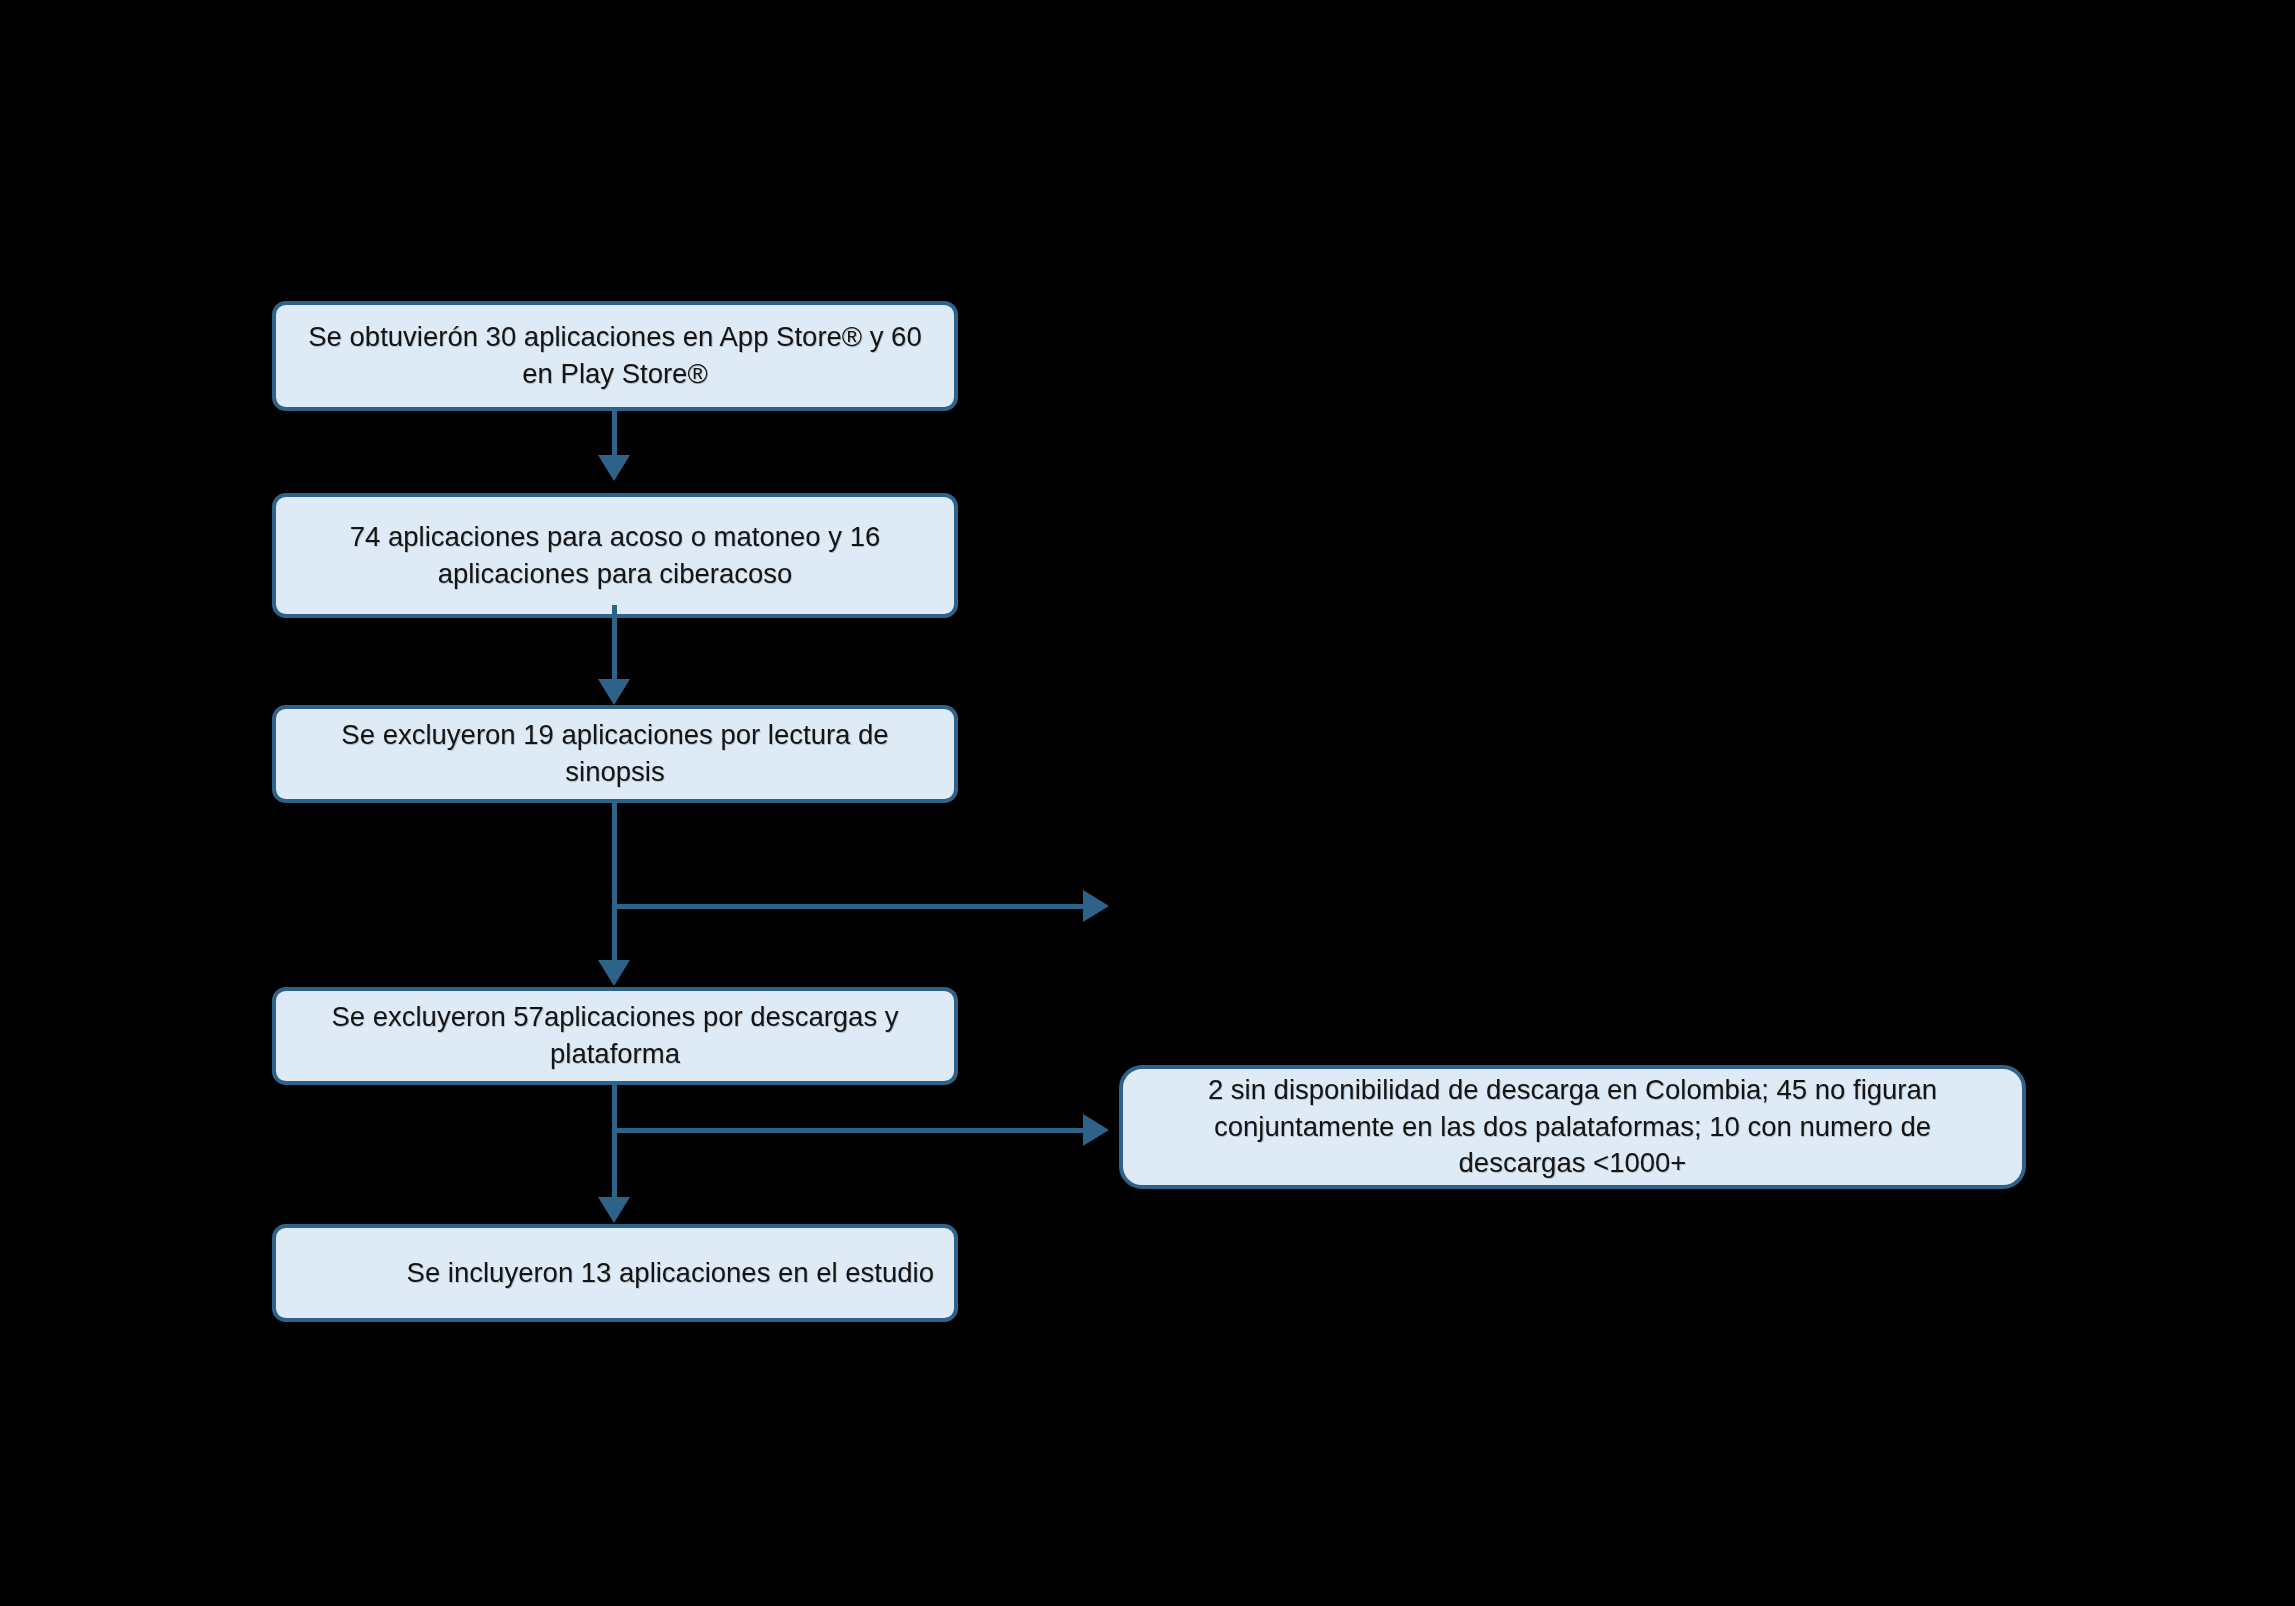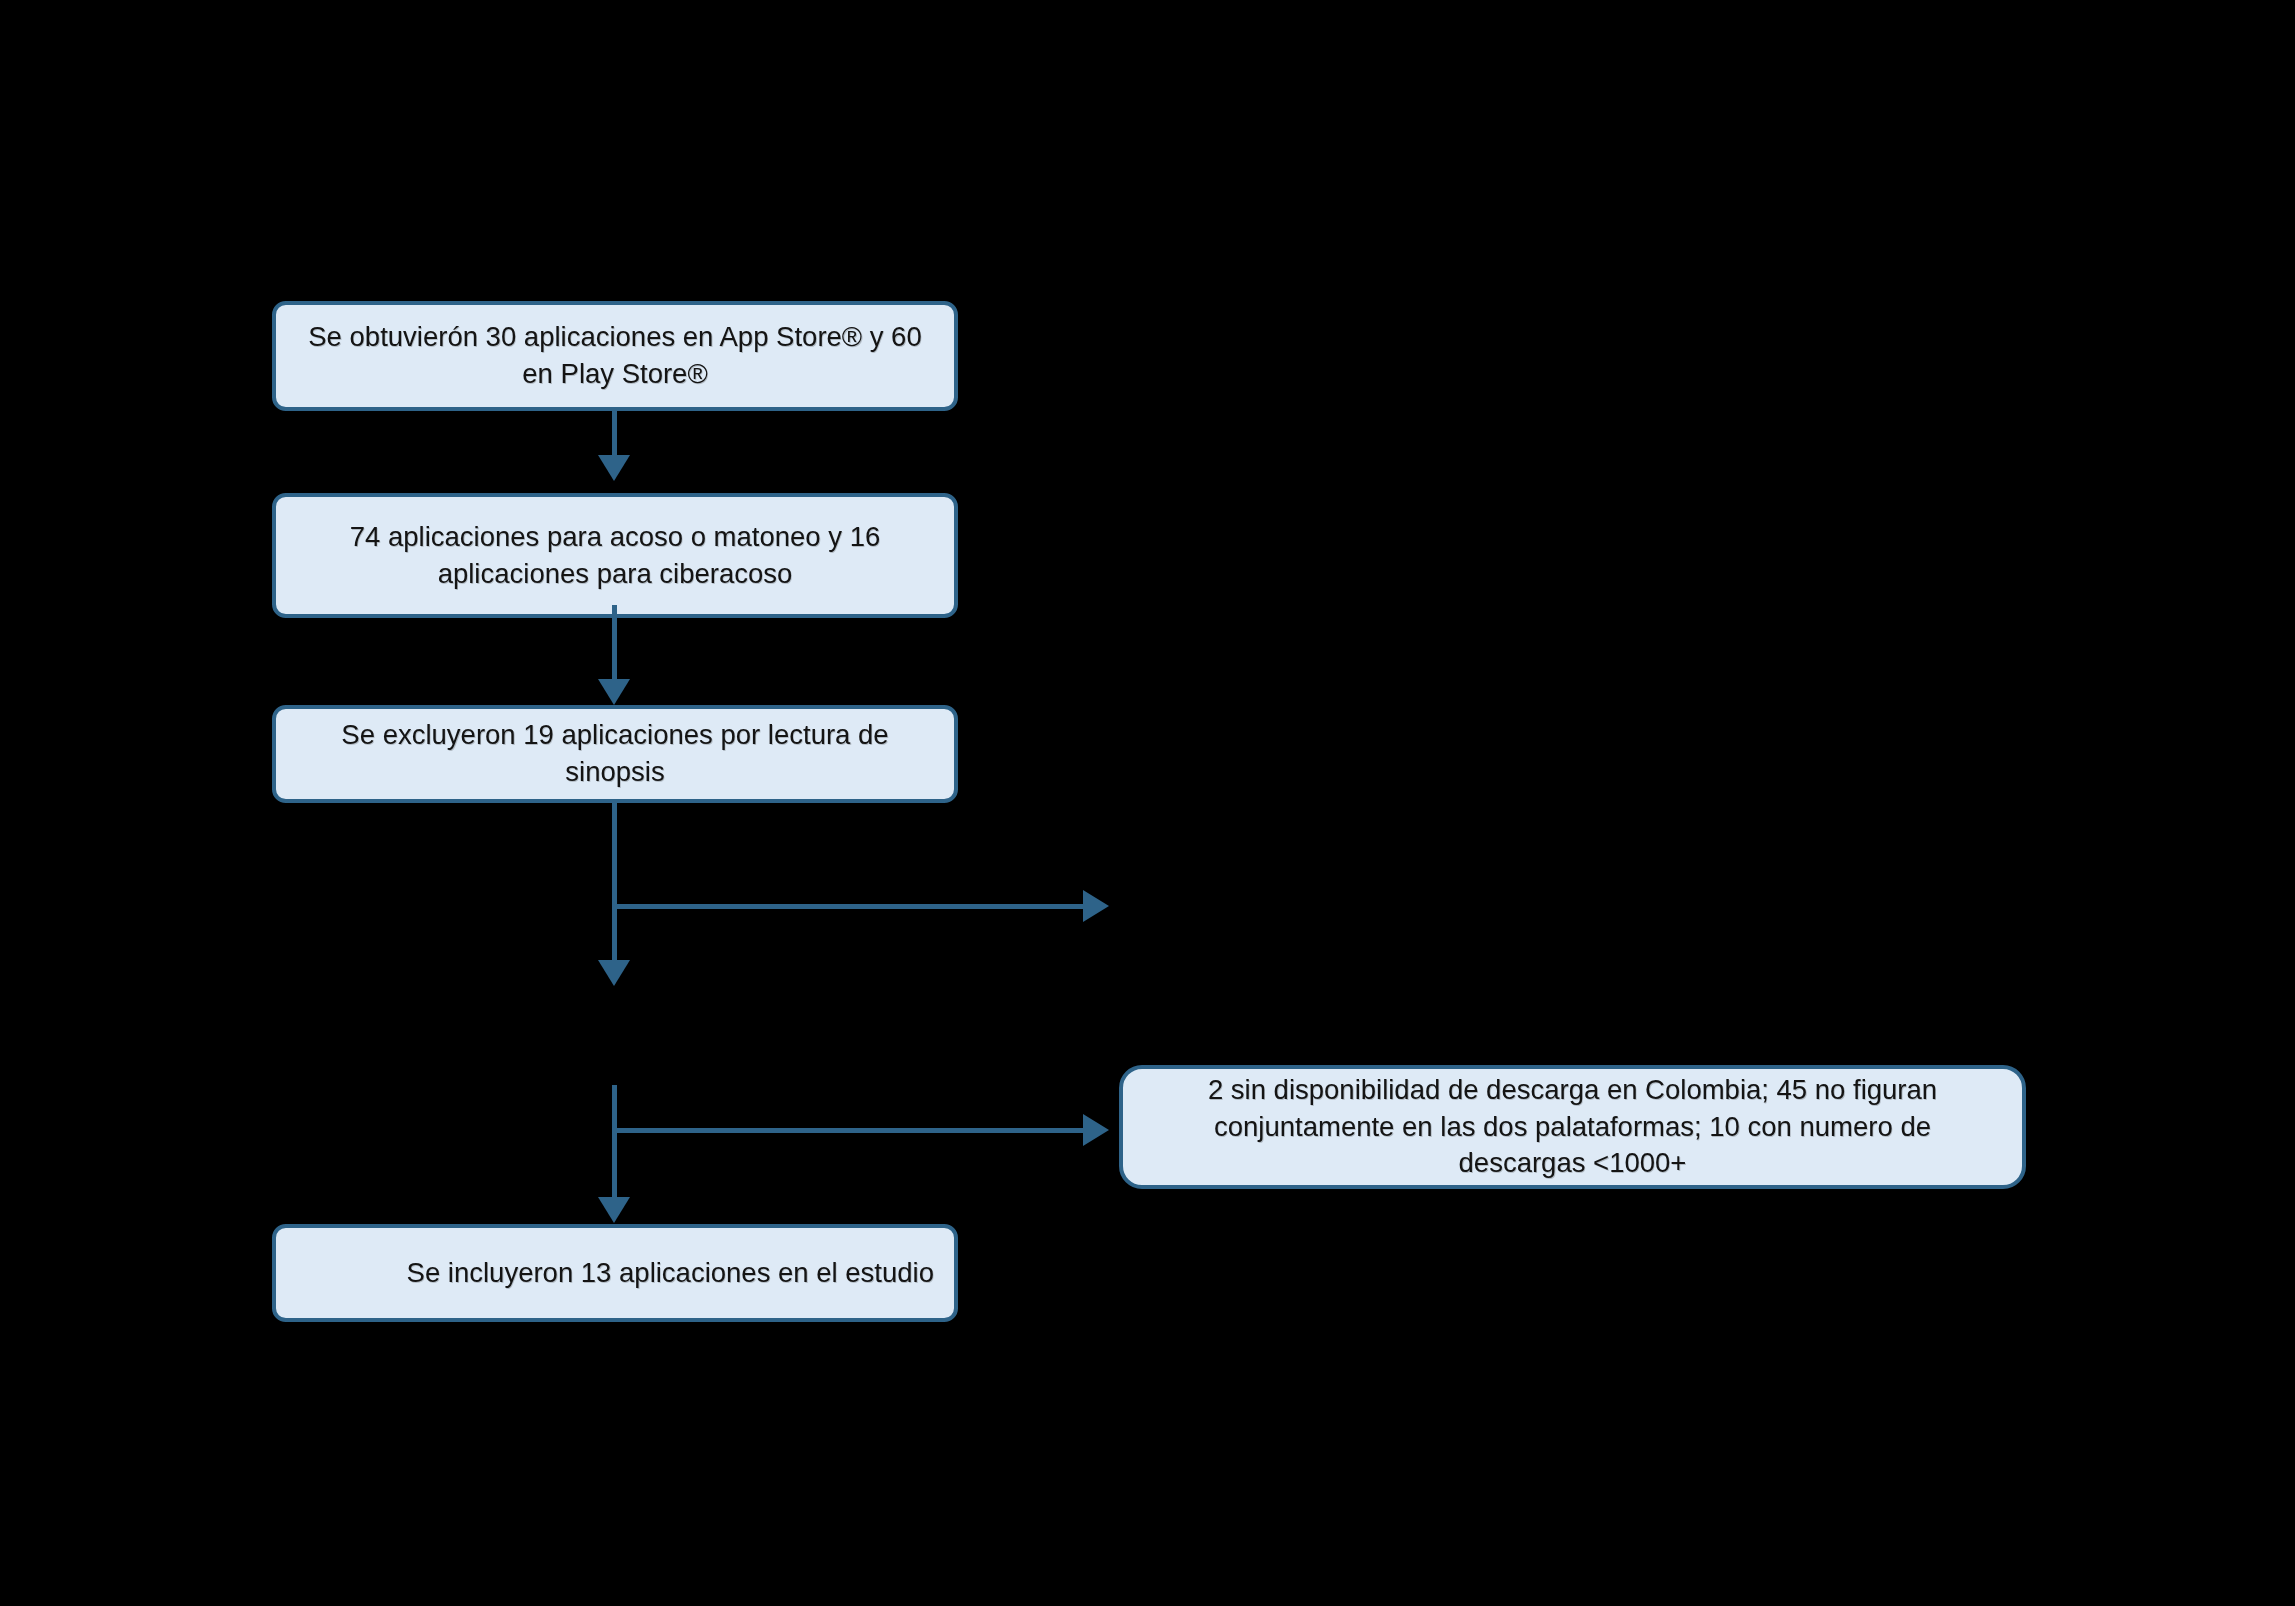--- a/index.html
+++ b/index.html
@@ -75,20 +75,23 @@
   </div>
 
   <div class="flow-box" style="left:272px; top:481px; width:686px; height:125px;margin-top:12px;">
     <span class="box-text">74 aplicaciones para acoso o matoneo y 16 aplicaciones para ciberacoso</span>
   </div>
 
   <div class="flow-box" style="left:272px; top:705px; width:686px; height:98px;">
     <span class="box-text">Se excluyeron 19 aplicaciones por lectura de sinopsis</span>
   </div>
 
+  <div class="flow-box" style="left:272px; top:987px; width:686px; height:98px;">
+    <span class="box-text">Se excluyeron 57aplicaciones por descargas y plataforma</span>
+  </div>
 
   <div class="flow-box" style="left:272px; top:1224px; width:686px; height:98px;text-align:right;">
     <span class="box-text">Se incluyeron 13 aplicaciones en el estudio</span>
   </div>
 
 
   <div class="flow-box" style="left:1119px; top:1065px; width:907px; height:124px; padding:4.6px 31px;border-radius:23px;">
     <span class="box-text">2 sin disponibilidad de descarga en Colombia; 45 no figuran conjuntamente en las dos palataformas; 10 con numero de descargas &lt;1000+</span>
   </div>
 

